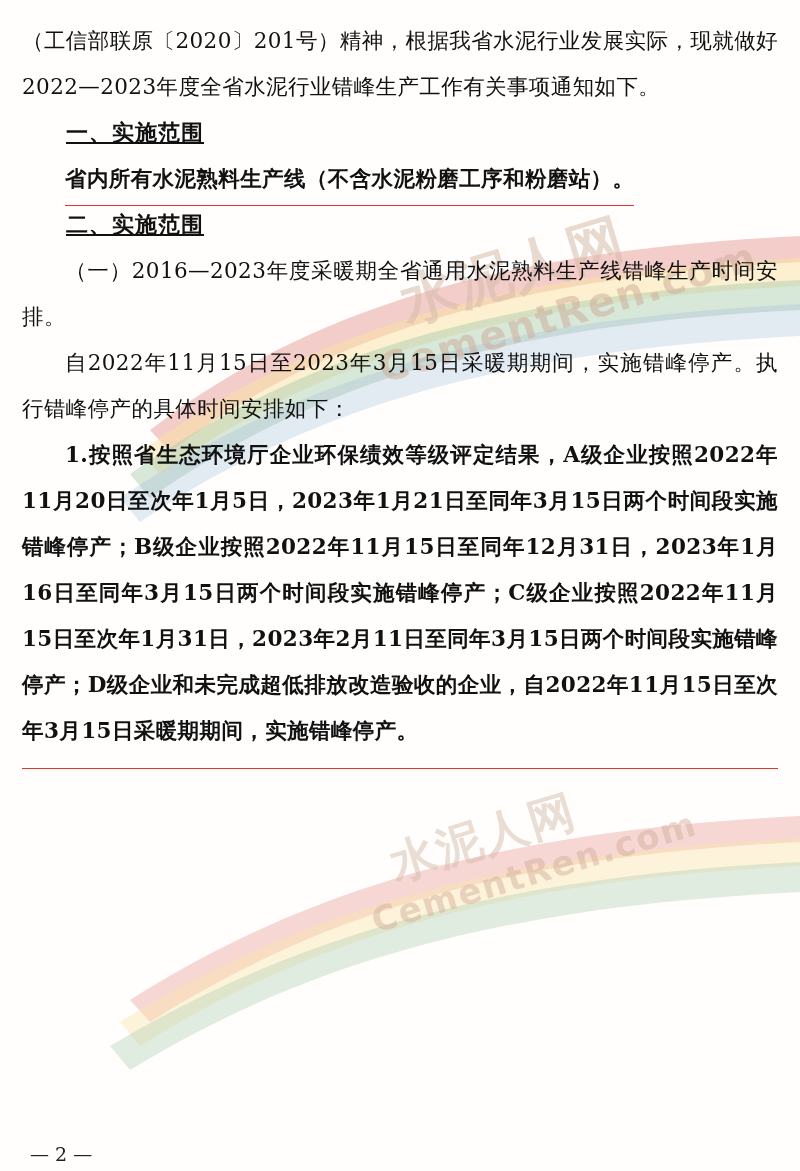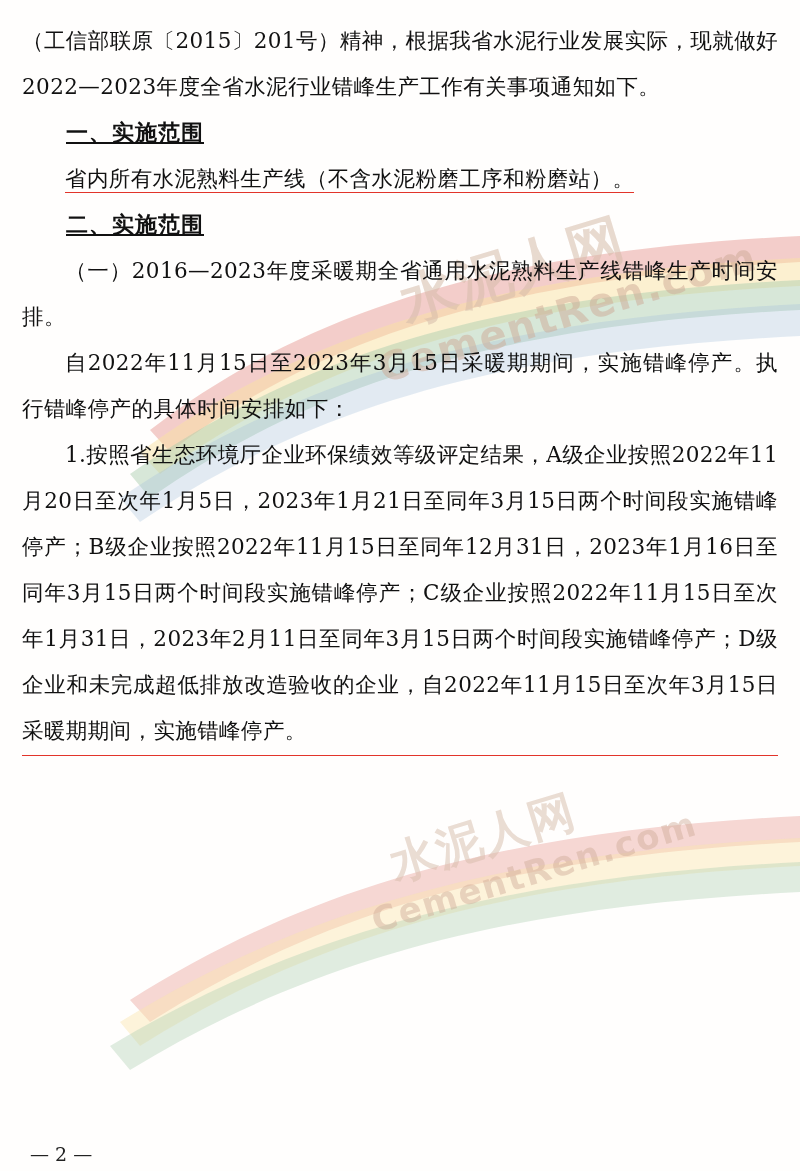--- a/index.html
+++ b/index.html
@@ -86,21 +86,22 @@
     font-size: 22px;
     line-height: 46px;
     font-family: "DejaVu Sans", "Liberation Sans", sans-serif;
     font-weight: bold;
     text-indent: 2em;
     letter-spacing: 1px;
     text-decoration: underline;
   }
   .u {
     border-bottom: 1.6px solid #e2342a;
-    padding-bottom: 1px;
+    padding-bottom: 14px;
+    font-weight: bold;
   }
   .footer {
     position: absolute;
     left: 0;
     bottom: 6px;
     width: 100%;
     text-align: left;
     padding-left: 30px;
     box-sizing: border-box;
     font-size: 19px;
@@ -132,21 +133,21 @@
     <span class="wm-sub">CementRen.com</span>
   </div>
 
   <div class="wm wm-2">
     <span>水泥人网</span>
     <span class="wm-sub">CementRen.com</span>
   </div>
 
   <div class="content">
 
-    <p class="para">（工信部联原〔2015〕201号）精神，根据我省水泥行业发展实际，现就做好2022—2023年度全省水泥行业错峰生产工作有关事项通知如下。</p>
+    <p class="para">（工信部联原〔2020〕201号）精神，根据我省水泥行业发展实际，现就做好2022—2023年度全省水泥行业错峰生产工作有关事项通知如下。</p>
 
     <h2 class="heading">一、实施范围</h2>
 
     <p class="para indent"><span class="u">省内所有水泥熟料生产线（不含水泥粉磨工序和粉磨站）。</span></p>
 
     <h2 class="heading">二、实施范围</h2>
 
     <p class="para indent">（一）2016—2023年度采暖期全省通用水泥熟料生产线错峰生产时间安排。</p>
 
     <p class="para indent">自2022年11月15日至2023年3月15日采暖期期间，实施错峰停产。执行错峰停产的具体时间安排如下：</p>

